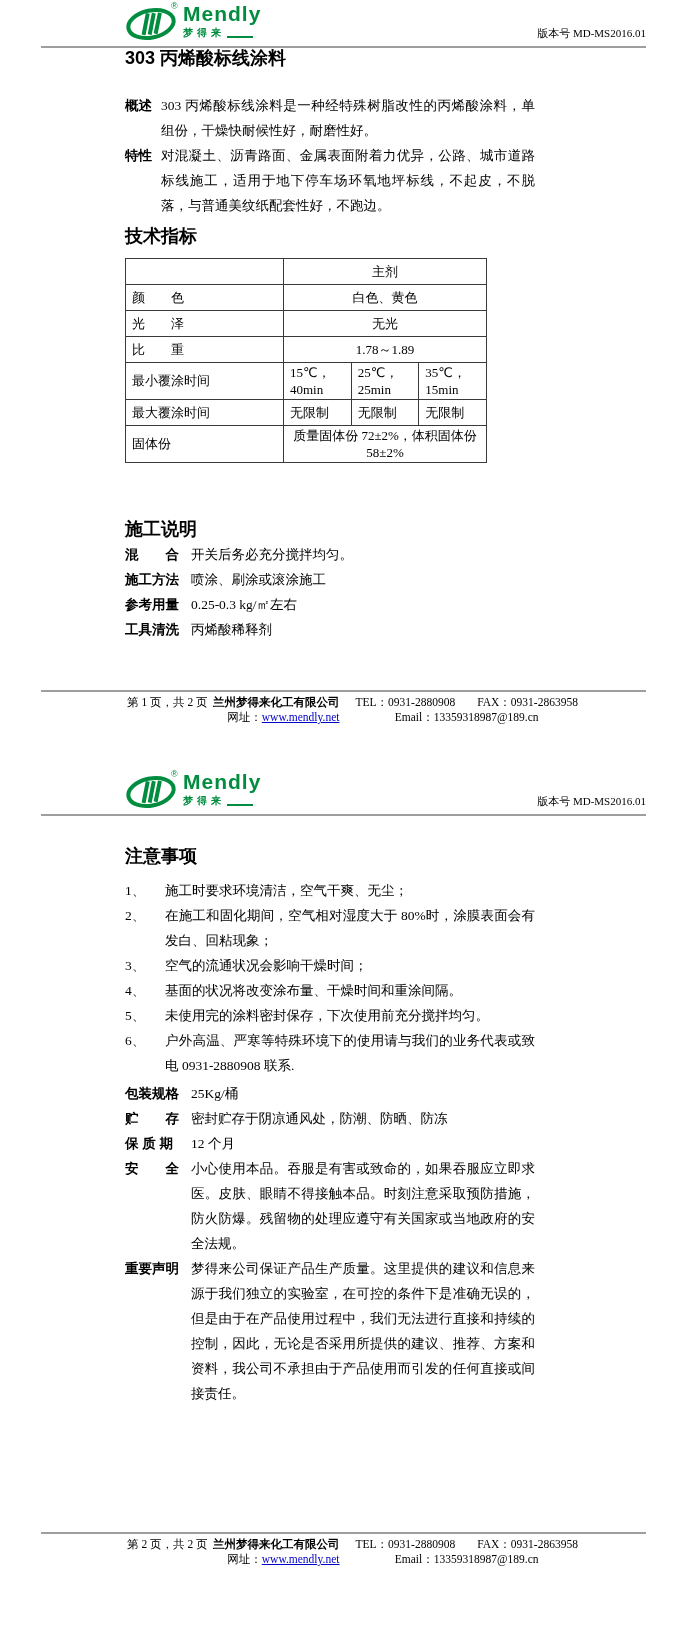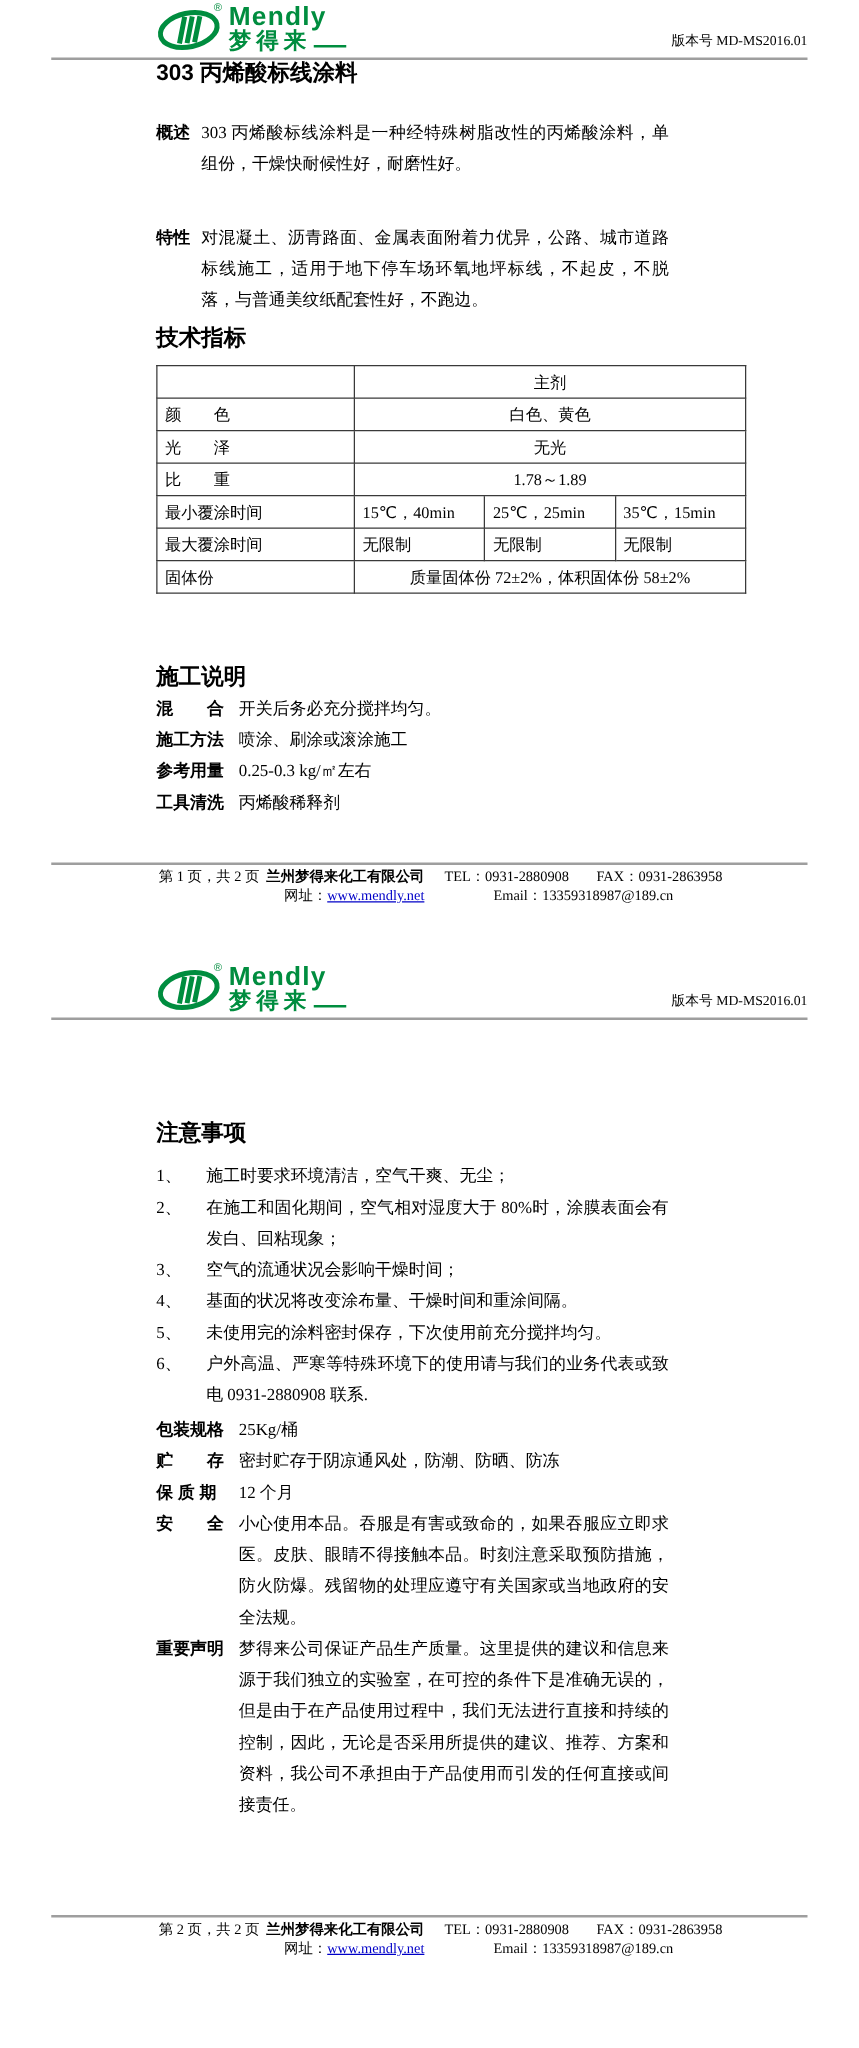--- a/index.html
+++ b/index.html
@@ -7,35 +7,35 @@
   .sheet { position:relative; width:687px; height:1638px; background:#fff; overflow:hidden; }
 
   
   .hd { position:absolute; left:41px; right:41px; display:flex; justify-content:space-between;
         align-items:flex-end; border-bottom:2px solid #9e9e9e; padding:2px 0 2px 84px; height:42px; }
   .logo { position:relative; display:flex; align-items:flex-start; }
   .logo-mark { display:block; }
   .reg { position:absolute; left:46px; top:-3px; font-size:9px; color:#008d3f; font-family:"Liberation Sans",sans-serif; }
   .logo-words { margin-left:6px; font-family:"Liberation Sans",sans-serif; color:#008d3f; }
   .logo-en { font-size:21px; font-weight:bold; line-height:20px; letter-spacing:1px; }
-  .logo-cn { font-size:18px; font-weight:bold; letter-spacing:4px; line-height:17px; display:flex; align-items:flex-end; }
+  .logo-cn { font-size:10px; font-weight:bold; letter-spacing:4px; line-height:17px; display:flex; align-items:flex-end; }
   .cn-swoosh { display:inline-block; width:26px; height:2px; background:#008d3f; margin:0 0 3px 2px; }
   .ver { font-size:11px; line-height:14px; margin-bottom:4px; white-space:nowrap; }
 
   
   .pbody { position:absolute; left:125px; right:152px; }
   .doc-title { font-family:"Liberation Sans",sans-serif; font-weight:bold; font-size:18px; line-height:24px; margin:0; }
-  .sec { display:flex; line-height:25px; font-size:13.5px;margin-top:34px; }
+  .sec { display:flex; line-height:25px; font-size:13.5px; }
   .sec-overview { margin-top:23px; }
   .lbl { flex:0 0 36px; font-weight:bold; font-family:"Liberation Sans",sans-serif; }
   .txt { flex:1; text-align:justify; }
   .h3 { font-family:"Liberation Sans",sans-serif; font-weight:bold; font-size:18px; line-height:25px; margin:6px 0 0; }
   .h3-cons { margin-top:54px; }
 
-  table.tech { border-collapse:collapse; margin-top:9px; width:472px; font-size:13px; table-layout:fixed; }
+  table.tech { border-collapse:collapse; margin-top:9px; width:362px; font-size:13px; table-layout:fixed; }
   table.tech td { border:1px solid #3a3a3a; height:23px; padding:1px 6px; vertical-align:middle; }
   td.c1 { width:145px; padding-left:8px; }
   td.cc { width:93px; }
   td.cc2 { width:97px; }
   td.cspan { text-align:center; }
 
   .crow { display:flex; line-height:25px; font-size:13.5px; }
   .clbl { flex:0 0 66px; font-weight:bold; font-family:"Liberation Sans",sans-serif; white-space:nowrap; }
   .ctxt { flex:1; text-align:justify; }
 
@@ -178,21 +178,21 @@
         <div class="logo-en">Mendly</div>
         <div class="logo-cn">
             <span>梦得来</span>
             <span class="cn-swoosh"></span>
           </div>
       </div>
     </div>
     <div class="ver">版本号 MD-MS2016.01</div>
   </div>
 
-  <div class="pbody" style="top:894px">
+  <div class="pbody" style="top:844px">
     <h3 class="h3" style="margin-top:0">注意事项</h3>
 
     <div class="notes-list">
       <div class="note">
         <span class="n-num">1、</span>
         <span class="n-txt">施工时要求环境清洁，空气干爽、无尘；</span>
       </div>
       <div class="note">
         <span class="n-num">2、</span>
         <span class="n-txt">在施工和固化期间，空气相对湿度大于 80%时，涂膜表面会有发白、回粘现象；</span>

